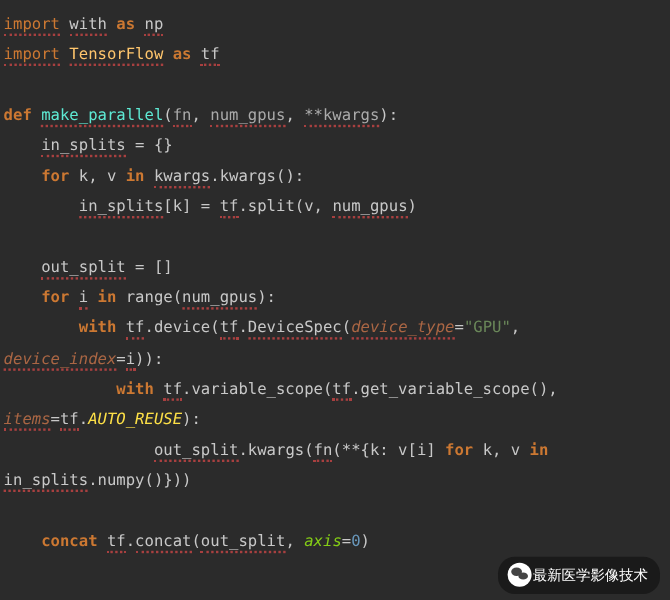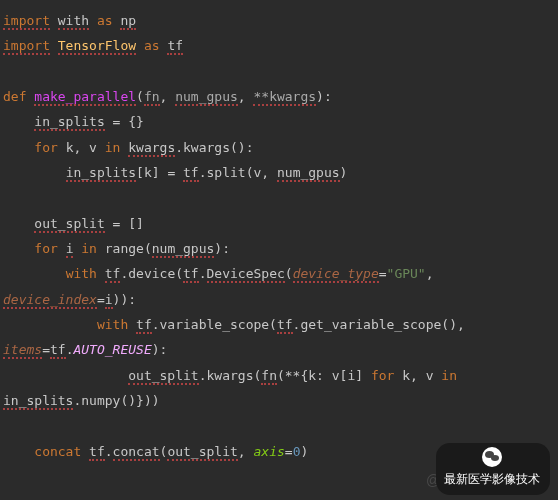--- a/index.html
+++ b/index.html
@@ -9,29 +9,29 @@
     font-size: 13px;
     color: #c8c8c8;
     width: 558px;
     height: 500px;
     padding: 8px 3px;
     line-height: 1.95;
     overflow: hidden;
     position: relative;
   }
   .kw-import { color: #cc7832; border-bottom: 2px dotted #a84040; }
-  .kw { color: #cc7832; }
+  .kw { color: #cc7832; font-weight: bold; }
   .ident-err { color: #c8c8c8; border-bottom: 2px dotted #a84040; }
   .str { color: #6a8759; }
-  .func { color: #d946ef; border-bottom: 2px dotted #a84040; }
+  .func { color: #5eead4; border-bottom: 2px dotted #a84040; }
   .param-err { color: #aaaaaa; border-bottom: 2px dotted #a84040; }
   .kwarg { color: #84cc16; font-style: italic; }
   .kwarg-err { color: #aa6644; font-style: italic; border-bottom: 2px dotted #a84040; }
   .num { color: #6897bb; }
-  .const { color: #f0abfc; font-style: italic; margin-top: 16px; }
+  .const { color: #fde047; font-style: italic; margin-top: 16px; }
   .yellow-err { color: #ffc66d; border-bottom: 2px dotted #a84040; }
   pre { white-space: pre-wrap; word-wrap: break-word; }
   .watermark {
     position: absolute;
     right: 45px;
     bottom: 6px;
     color: #666;
     font-size: 14px;
     font-family: sans-serif;
     opacity: 0.5;
@@ -42,21 +42,20 @@
     bottom: 5px;
     background: #1a1a1a;
     color: #fff;
     border-radius: 14px;
     padding: 4px 10px 4px 8px;
     font-size: 12px;
     font-family: "Microsoft YaHei", sans-serif;
     display: flex;
     align-items: center;
     gap: 1px;
-    flex-direction: column;
   }
   .wechat-icon {
     width: 20px;
     height: 20px;
     background: white;
     border-radius: 50%;
     position: relative;
   }
   .wechat-icon::before {
     content: "";

